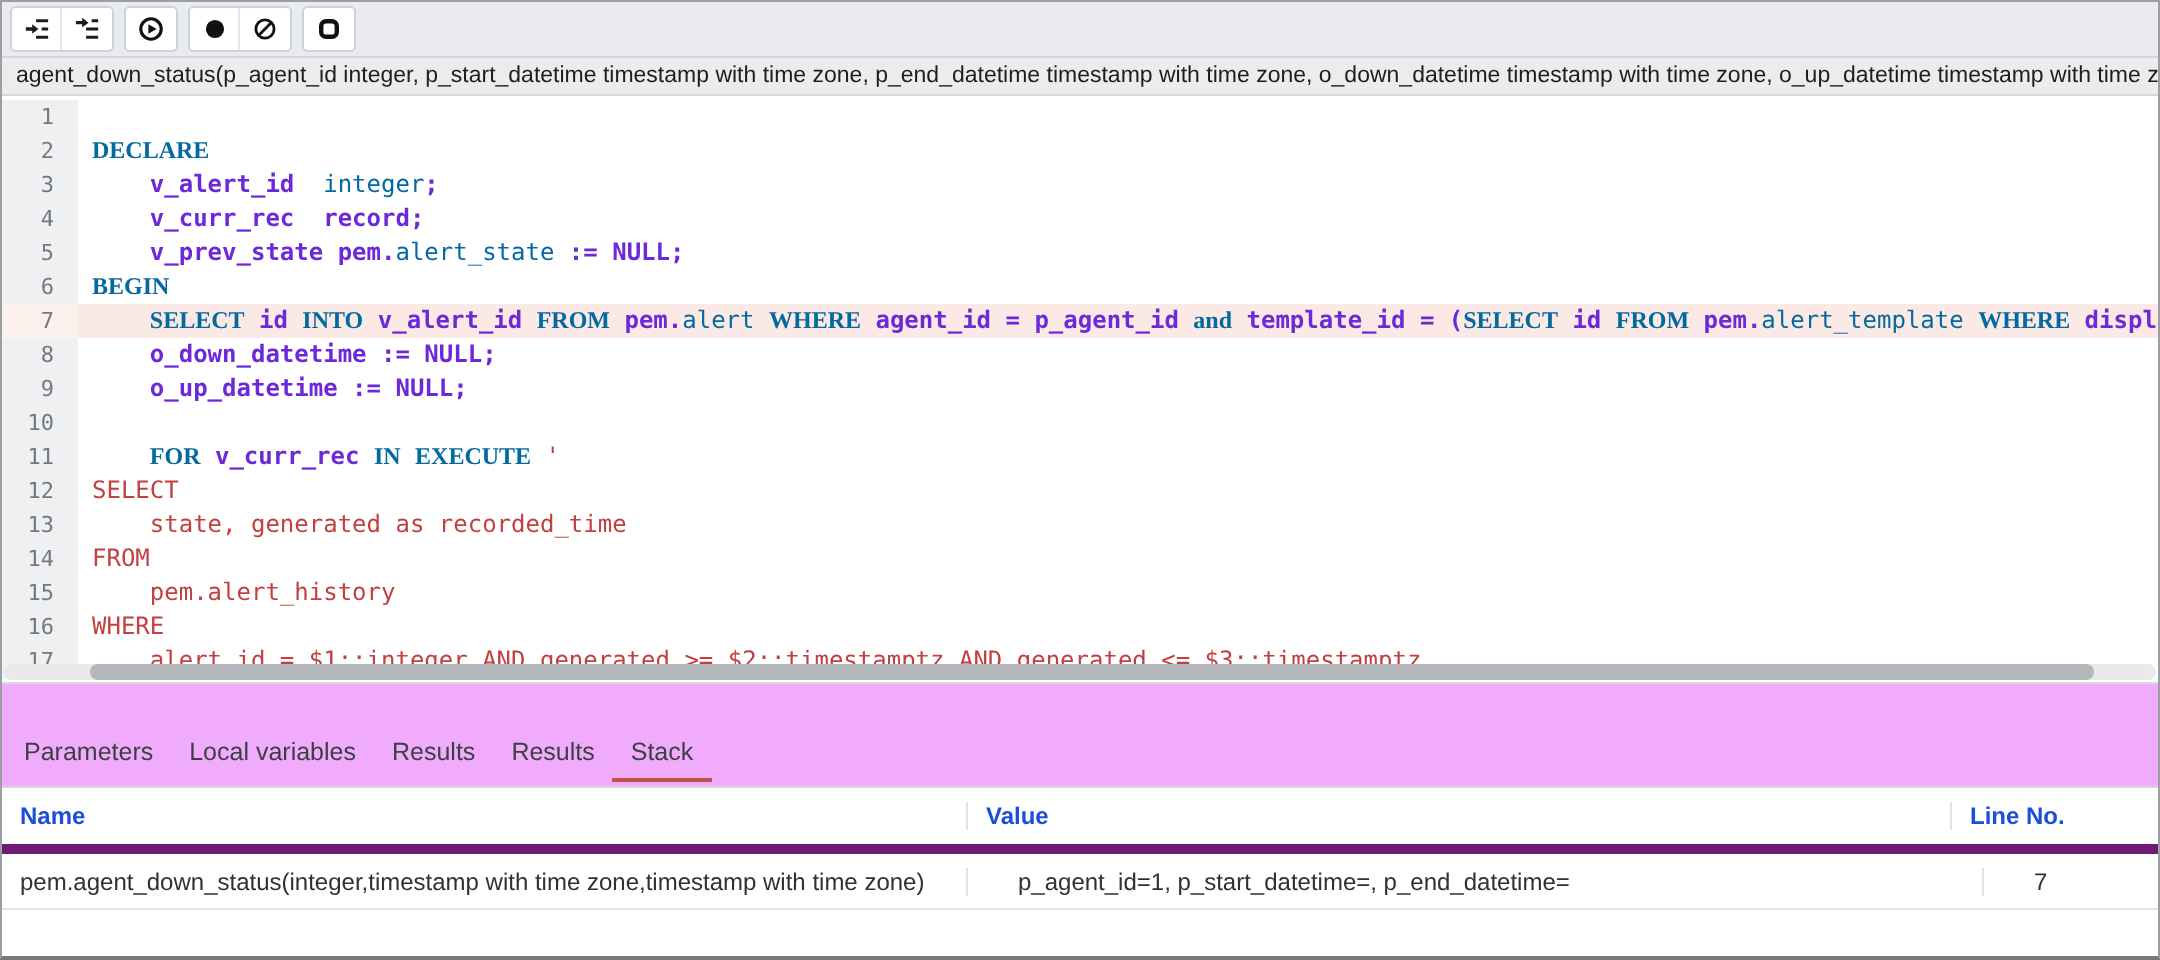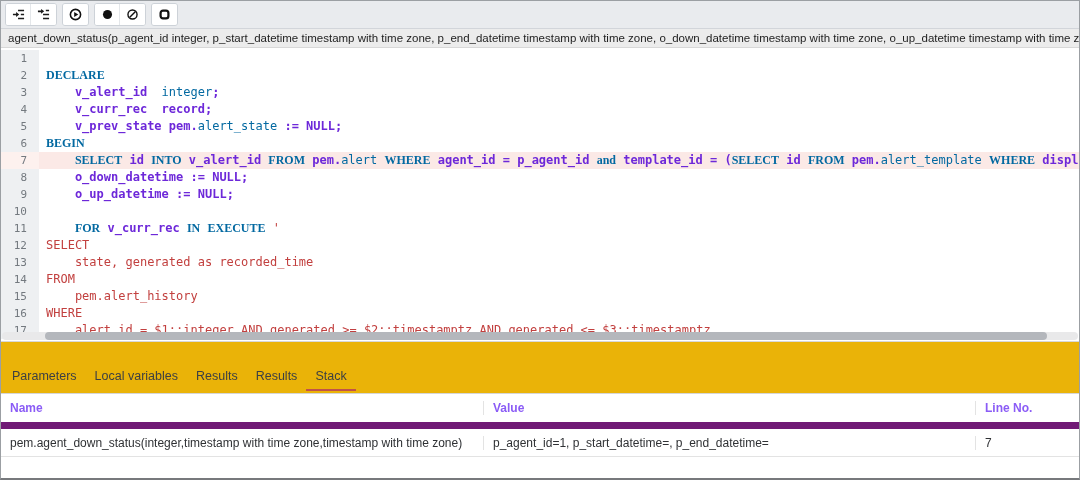--- a/index.html
+++ b/index.html
@@ -36,30 +36,30 @@
   .tk-t { color:#0369a1; }
   .tk-s { color:#c2403f; }
   .tk-a { color:#6d28d9; font-weight:bold; }
   .tk-p { color:#6d28d9;font-weight:bold; }
   .hscroll-track { position:absolute; left:1px; right:1px; bottom:1px; height:8px;
     background:#e9e9ea; border-radius:4px; }
   .hscroll-thumb { position:absolute; left:43px; width:1002px; top:0; height:8px;
     background:#b4b7bc; border-radius:4px; }
   
   .tabbar { flex:0 0 30px; box-sizing:border-box; border-bottom:1px solid #d6d6d6;
-    display:flex; align-items:flex-end; padding:0 2px; background:#eab308; }
+    display:flex; align-items:flex-end; padding:0 2px; background:#f0abfc; }
   .tab { padding:7px 9px 6px; font-size:12.5px; color:#3c3f43;
     border-bottom:2px solid transparent; cursor:pointer; margin-bottom:2px; }
   .tab.active { border-bottom-color:#c0524a;margin-top:20px; }
   
   .stack-table { font-size:12px; }
-  .thead { display:flex; height:28px; align-items:center; font-weight:bold; color:#8b5cf6;
-    border-bottom:7px solid #701a75; }
+  .thead { display:flex; height:28px; align-items:center; font-weight:bold; color:#1d4ed8;
+    border-bottom:5px solid #701a75; }
   .trow  { display:flex; height:27px; align-items:center; color:#2f3134;
-    border-bottom:1px solid #e3e3e3; background:#fff; }
+    border-bottom:1px solid #e3e3e3; background:#fff;gap:16px; }
   .col-name  { width:483px; flex:0 0 auto; padding:0 9px; box-sizing:border-box;
     border-right:1px solid #e3e3e3; white-space:nowrap; overflow:hidden; }
   .col-value { width:492px; flex:0 0 auto; padding:0 9px; box-sizing:border-box;
     border-right:1px solid #e3e3e3; white-space:nowrap; overflow:hidden; }
   .col-line  { flex:1; padding:0 9px; box-sizing:border-box; white-space:nowrap; overflow:hidden; }
   .filler { flex:1; background:#fff; }
 </style>
 </head>
 <body>
 

